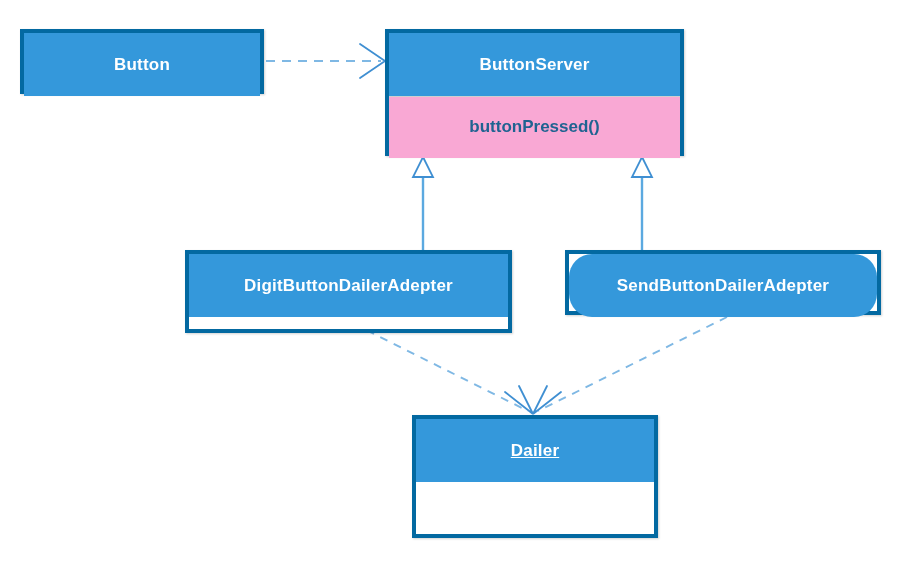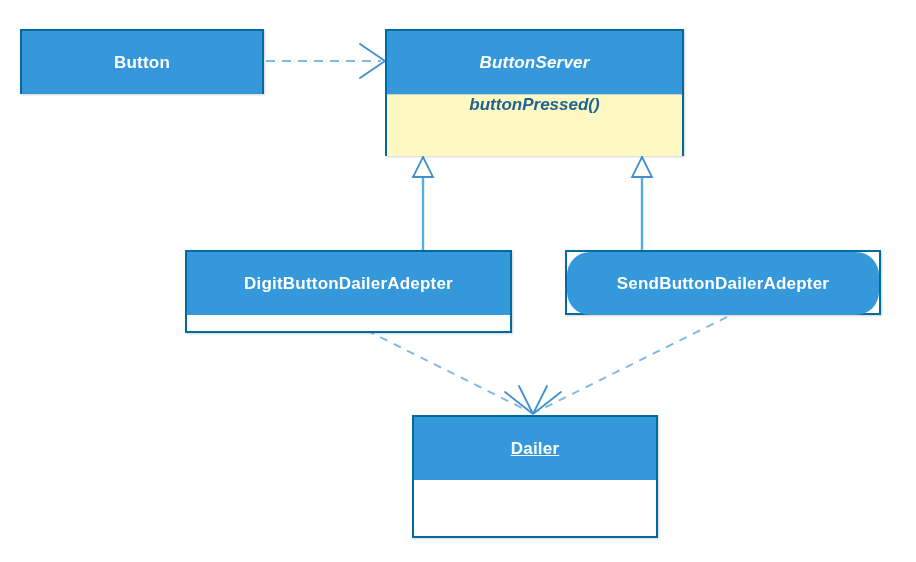--- a/index.html
+++ b/index.html
@@ -21,57 +21,58 @@
     position: absolute;
     left: 0;
     top: 0;
     width: 916px;
     height: 562px;
     pointer-events: none;
   }
   .uml-class {
     position: absolute;
     box-sizing: border-box;
-    border: 2px solid #0369a1;
+    border: 4px solid #0369a1;
     background: #ffffff;
     box-shadow: 1px 1px 2px rgba(0,0,0,0.18);
   }
   .uml-header {
     box-sizing: border-box;
     background: #3498db;
     color: #ffffff;
     display: flex;
     align-items: center;
     justify-content: center;
     font-weight: bold;
     font-size: 17px;
     letter-spacing: 0.2px;
     width: 100%;
   }
   .uml-body {
     box-sizing: border-box;
-    background: #fef9c3;
+    background: #f9a8d4;
     color: #1f6391;
     display: flex;
     flex-direction: column;
     align-items: center;
+    justify-content: center;
     font-weight: bold;
     font-size: 17px;
     width: 100%;
     border-top: 1px solid #cfcfcf;
   }
   .uml-body .member {
     line-height: 1.22;
     white-space: nowrap;
   }
   
   #node-button      { left: 20px;  top: 29px;  width: 244px; height: 65px; }
   #node-button .uml-header { height: 63px; }
 
-  #node-buttonserver { left: 385px; top: 29px; width: 299px; height: 127px; font-style: italic; }
+  #node-buttonserver { left: 385px; top: 29px; width: 299px; height: 127px; }
   #node-buttonserver .uml-header { height: 63px; }
   #node-buttonserver .uml-body   { height: 62px; }
 
   #node-digitadapter { left: 185px; top: 250px; width: 327px; height: 83px; }
   #node-digitadapter .uml-header { height: 63px; }
 
   #node-sendadapter  { left: 565px; top: 250px; width: 316px; height: 65px; }
   #node-sendadapter .uml-header { height: 63px; border-radius: 23px; }
 
   #node-dailer { left: 412px; top: 415px; width: 246px; height: 123px; }

